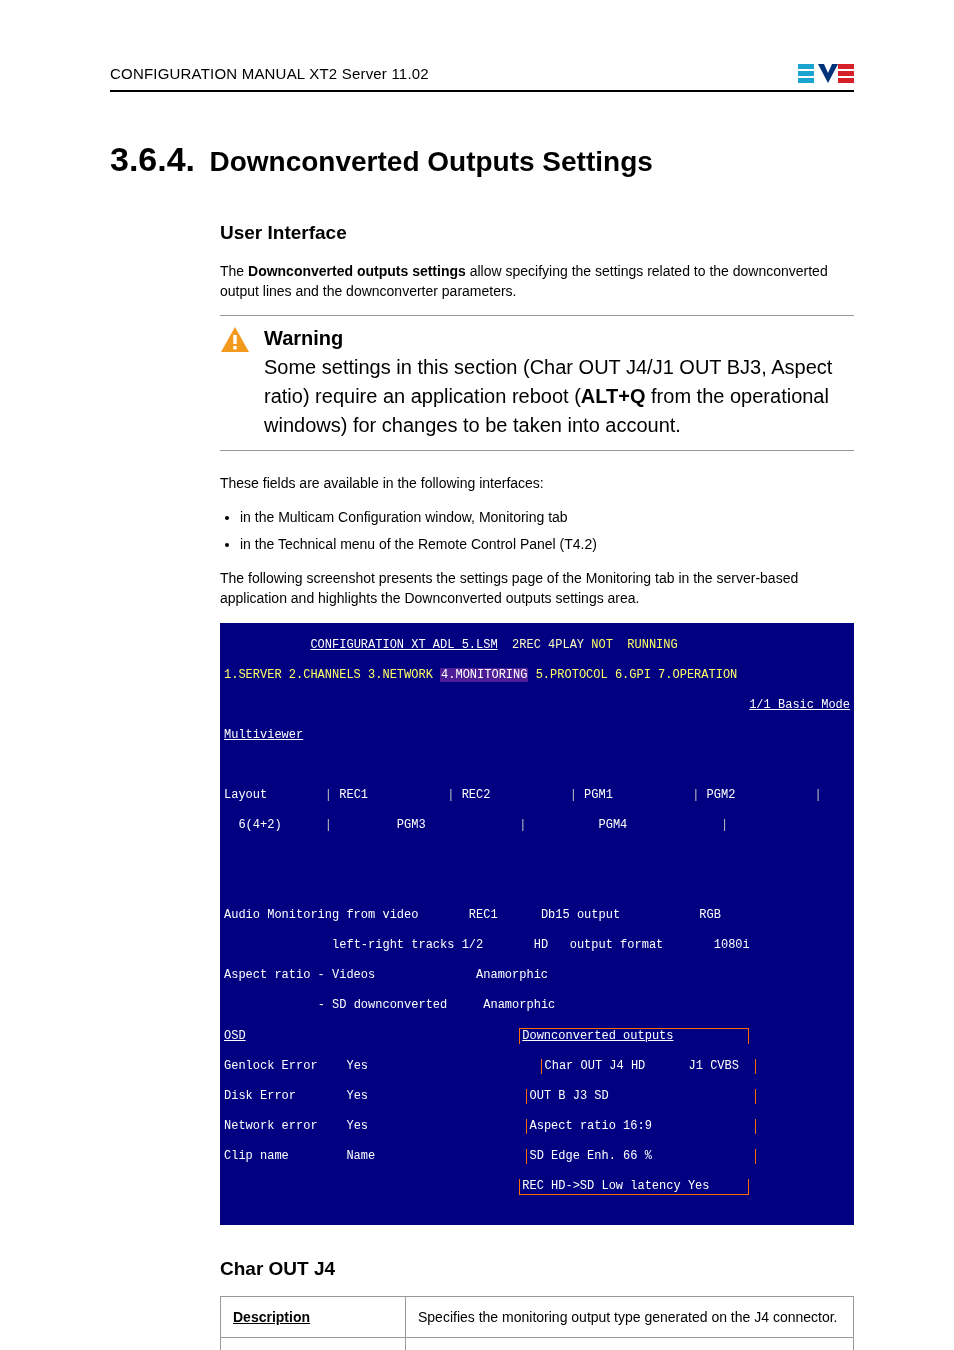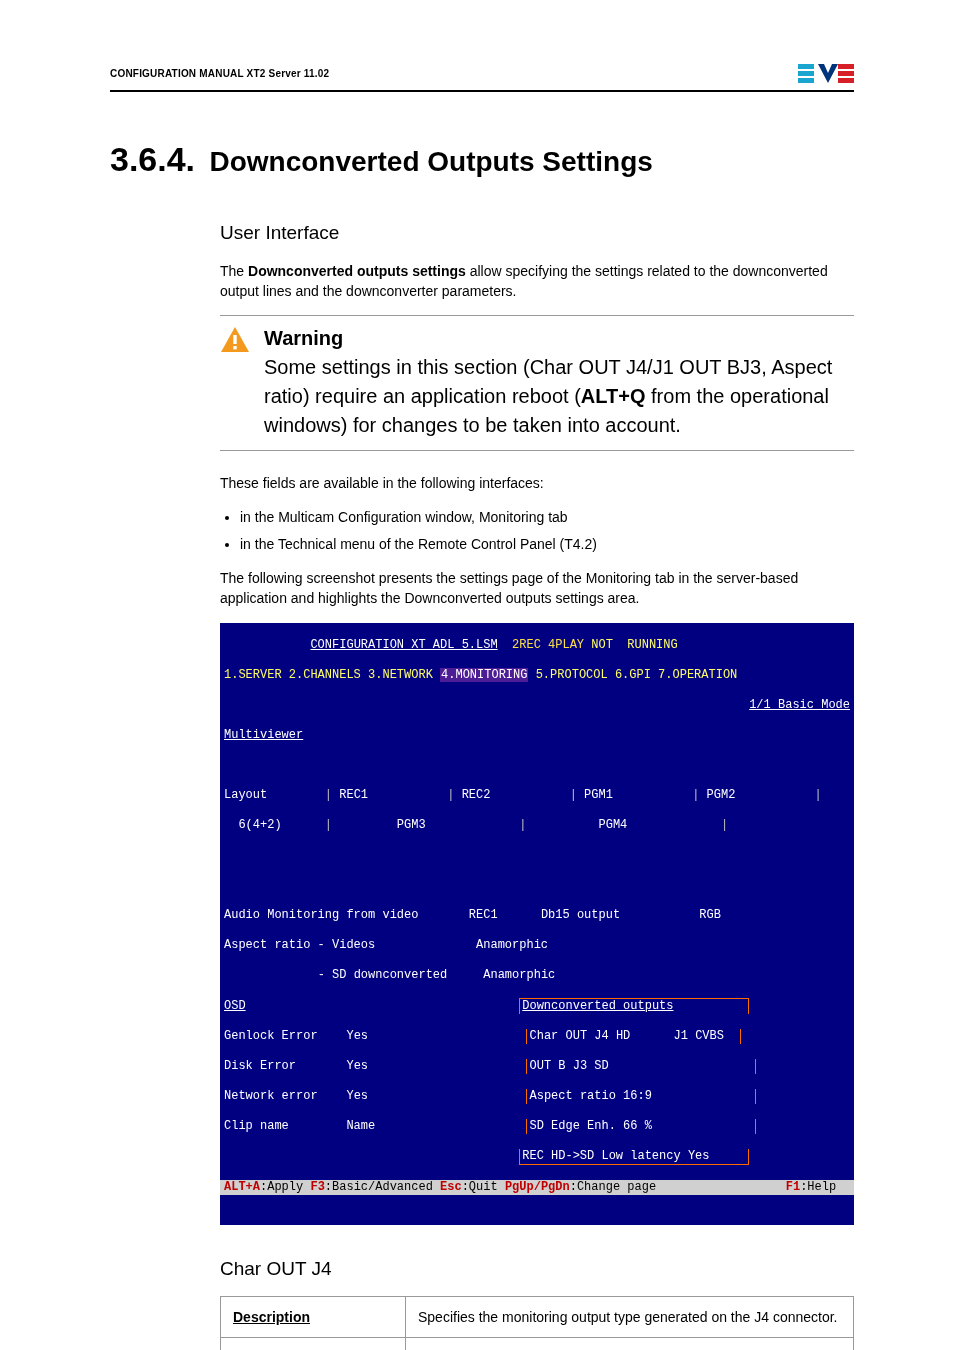--- a/index.html
+++ b/index.html
@@ -17,43 +17,43 @@
   }
   .header-row {
     display: flex;
     justify-content: space-between;
     align-items: center;
     border-bottom: 2px solid #000;
     padding-bottom: 4px;
     margin-bottom: 48px;
   }
   .header-title {
-    font-size: 10px;
-    font-weight: bold;
+    font-size: 15px;
+    font-weight: normal;
     letter-spacing: 0.2px;
   }
   .logo {
     display: flex;
     align-items: center;
     gap: 2px;
   }
   .section-number {
     font-size: 34px;
     font-weight: bold;
     display:inline-block;
     min-width: 95px;
   }
   .section-title {
     font-size: 28px;
     font-weight: bold;
   }
   .h1row { margin-bottom: 40px; }
   .h2 {
     font-size: 19px;
-    font-weight: normal;
+    font-weight: bold;
     margin: 30px 0 14px 0;
   }
   .content {
     margin-left: 110px;
     font-size: 14px;
     line-height: 1.45;
   }
   .content p { margin: 0 0 14px 0; }
   .content ul { margin: 0 0 14px 20px; padding:0; }
   .content ul li { margin-bottom: 6px; }
@@ -80,21 +80,21 @@
     color: #fff;
     padding: 0;
     line-height: 1.25;
     white-space: pre;
     width: 634px;
     box-sizing: border-box;
   }
   .term .tline { padding: 0 4px; }
   .t-green { color: #ffffff; text-decoration: underline; }
   .t-yellow { color: #ffff66; }
-  .t-cyan { color: #fde047; }
+  .t-cyan { color: #fef9c3; }
   .t-red-bg { background: #4c1d95; color:#fff; padding: 0 1px; }
   .t-white { color: #fff; }
   .t-footer { background: #d0d0d0; color: #000; }
   .t-footer .hot { color: #c00000; font-weight: bold; }
   .boxed {
     border: 1px solid #ff6a00;
     display: inline-block;
     padding: 0 2px;
   }
   .vbar { color: #c0c0c0; }
@@ -175,29 +175,29 @@
 <div class="tline"><span class="t-white">            </span><span class="t-green">CONFIGURATION XT ADL 5.LSM</span><span class="t-white">  </span><span class="t-cyan">2REC 4PLAY</span><span class="t-white"> </span><span class="t-yellow">NOT  RUNNING</span></div>
 <div class="tline"><span class="t-yellow">1.SERVER</span> <span class="t-yellow">2.CHANNELS</span> <span class="t-yellow">3.NETWORK</span> <span class="t-red-bg">4.MONITORING</span> <span class="t-yellow">5.PROTOCOL</span> <span class="t-yellow">6.GPI</span> <span class="t-yellow">7.OPERATION</span></div>
 <div class="tline" style="text-align:right"><span class="t-green">1/1 Basic Mode</span></div>
 <div class="tline"><span class="t-green">Multiviewer</span></div>
 <div class="tline"> </div>
 <div class="tline"><span class="t-white">Layout</span>        <span class="vbar">|</span> <span class="t-white">REC1</span>           <span class="vbar">|</span> <span class="t-white">REC2</span>           <span class="vbar">|</span> <span class="t-white">PGM1</span>           <span class="vbar">|</span> <span class="t-white">PGM2</span>           <span class="vbar">|</span></div>
 <div class="tline">  <span class="t-white">6(4+2)</span>      <span class="vbar">|</span>         <span class="t-white">PGM3</span>             <span class="vbar">|</span>          <span class="t-white">PGM4</span>             <span class="vbar">|</span></div>
 <div class="tline"> </div>
 <div class="tline"> </div>
 <div class="tline"><span class="t-white">Audio Monitoring from video</span>       <span class="t-white">REC1</span>      <span class="t-white">Db15 output</span>           <span class="t-white">RGB</span></div>
+<div class="tline">               <span class="t-white">left-right tracks</span> <span class="t-white">1/2</span>       <span class="t-white">HD</span>   <span class="t-white">output format</span>       <span class="t-white">1080i</span></div>
 <div class="tline"><span class="t-white">Aspect ratio - Videos</span>              <span class="t-white">Anamorphic</span></div>
 <div class="tline">             <span class="t-white">- SD downconverted</span>     <span class="t-white">Anamorphic</span></div>
 <div class="tline"><span class="t-green">OSD</span>                                      <span class="boxed" style="border-bottom:none;"><span class="t-green">Downconverted outputs</span>          </span></div>
-<div class="tline"><span class="t-white">Genlock Error</span>    <span class="t-white">Yes</span>                      <span class="boxed" style="border-top:none;border-bottom:none;"><span class="t-white">Char OUT J4 HD</span>      <span class="t-white">J1 CVBS</span>  </span></div>
+<div class="tline"><span class="t-white">Genlock Error</span>    <span class="t-white">Yes</span>                      <span class="boxed" style="border-top:none;border-bottom:none;margin-left:15px;"><span class="t-white">Char OUT J4 HD</span>      <span class="t-white">J1 CVBS</span>  </span></div>
 <div class="tline"><span class="t-white">Disk Error</span>       <span class="t-white">Yes</span>                      <span class="boxed" style="border-top:none;border-bottom:none;"><span class="t-white">OUT B J3 SD</span>                    </span></div>
 <div class="tline"><span class="t-white">Network error</span>    <span class="t-white">Yes</span>                      <span class="boxed" style="border-top:none;border-bottom:none;"><span class="t-white">Aspect ratio 16:9</span>              </span></div>
 <div class="tline"><span class="t-white">Clip name</span>        <span class="t-white">Name</span>                     <span class="boxed" style="border-top:none;border-bottom:none;"><span class="t-white">SD Edge Enh. 66 %</span>              </span></div>
 <div class="tline">                                         <span class="boxed" style="border-top:none;"><span class="t-white">REC HD-&gt;SD Low latency Yes</span>     </span></div>
-<div class="tline t-footer"><span class="hot">ALT+A</span><span>:Apply </span><span class="hot">F3</span><span>:Basic/Advanced </span><span class="hot">Esc</span><span>:Quit </span><span class="hot">PgUp/PgDn</span><span>:Change page</span>                  <span class="hot">F1</span><span>:Help</span></div>
     </div>
 
     <div class="h2">Char OUT J4</div>
 
     <table class="spec">
       <tbody>
           <tr>
         <th>Description</th>
         <td>Specifies the monitoring output type generated on the J4 connector.</td>
       </tr>

